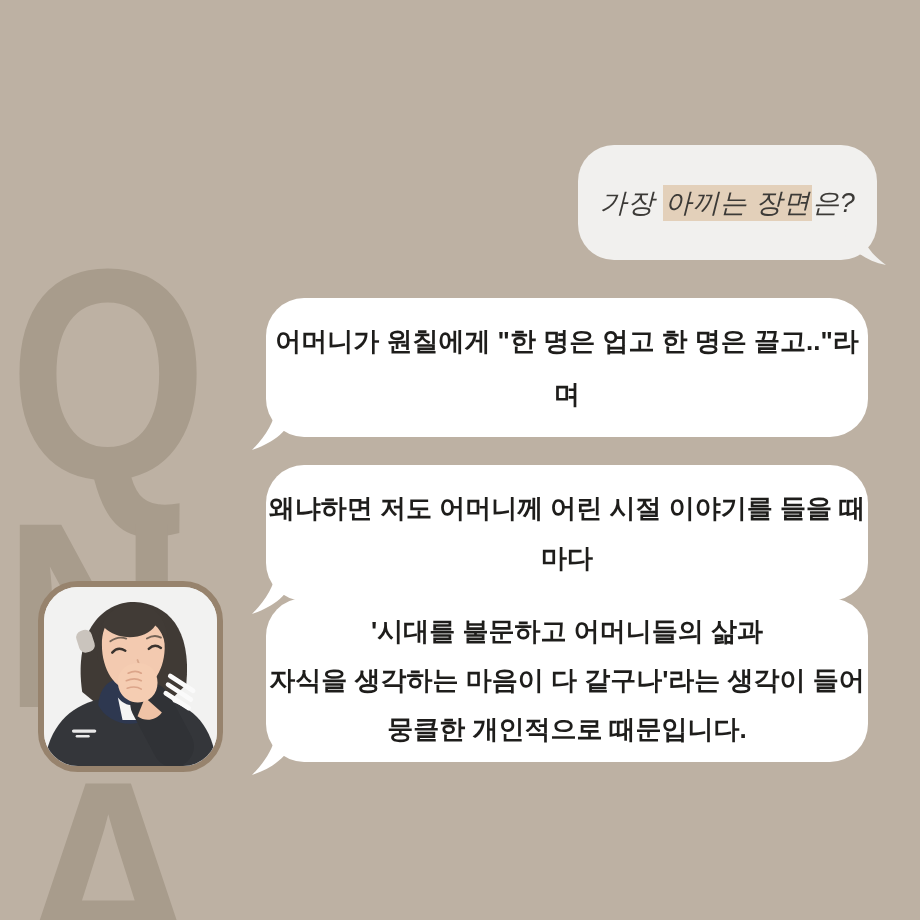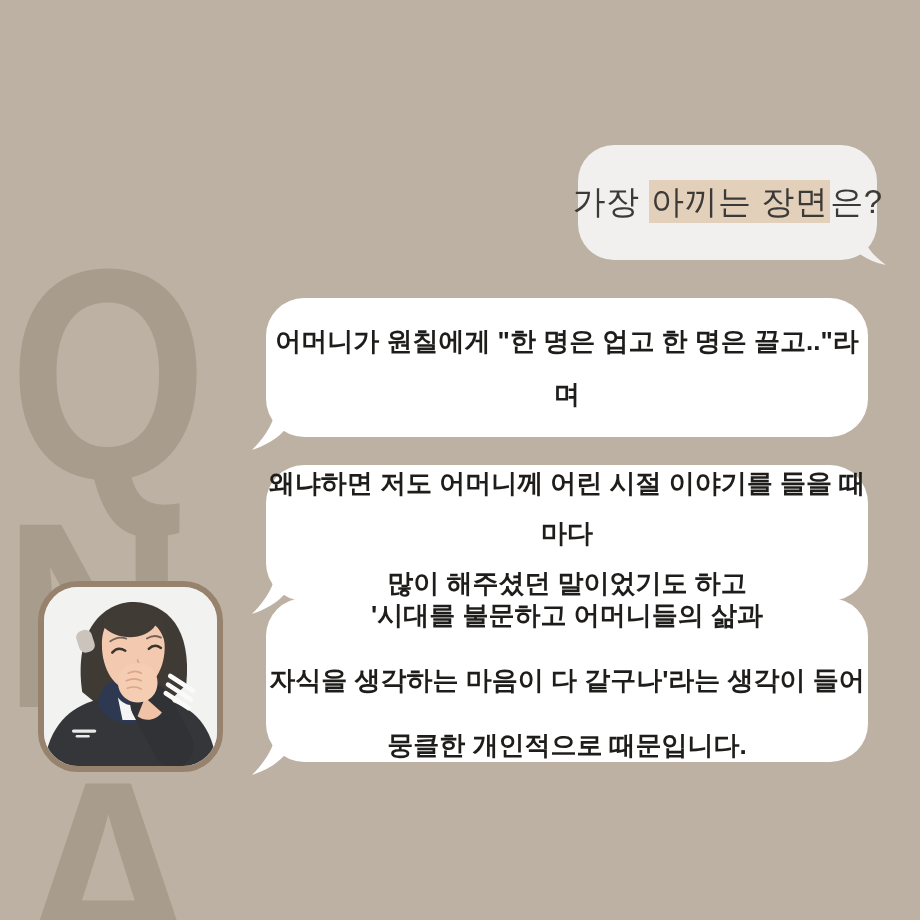--- a/index.html
+++ b/index.html
@@ -14,32 +14,32 @@
     transform-origin:left top;user-select:none;
   }
   .letter-q{left:9px;top:224px;font-size:300px;transform:scaleX(.85);}
   .letter-n{left:3px;top:483px;font-size:265px;transform:scaleX(.95);}
   .letter-a{left:12px;top:737px;font-size:290px;transform:scaleX(.92);}
   
   .bubble{position:absolute;box-sizing:border-box;}
   .q-bubble{
     left:578px;top:145px;width:299px;height:115px;border-radius:36px;
     background:#f1f0ee;display:flex;align-items:center;justify-content:center;
-    font-size:33px;font-weight:500;color:#3c3a37;letter-spacing:.5px;white-space:pre;
+    font-size:27px;font-weight:500;color:#3c3a37;letter-spacing:.5px;white-space:pre;font-style:italic;
   }
   .hl{background:#e3d0ba;padding:3px 2px;}
   .a-bubble{
     left:266px;width:602px;background:#ffffff;border-radius:38px;
     display:flex;flex-direction:column;align-items:center;justify-content:center;
     text-align:center;font-weight:700;font-size:26px;color:#1e1d1b;
   }
   .a-bubble p{margin:0;}
   .b1{top:298px;height:139px;} .b1 p{line-height:53px;}
   .b2{top:465px;height:136px;} .b2 p{line-height:50px;}
-  .b3{top:598px;height:164px;gap:16px;} .b3 p{line-height:49px;}
+  .b3{top:598px;height:164px;} .b3 p{line-height:49px;}
   .tail{position:absolute;}
   .tail-l{left:-14px;bottom:-13px;width:54px;height:42px;}
   .tail-r{right:-9px;bottom:-5px;width:46px;height:32px;}
   
   .photo{
     position:absolute;left:38px;top:581px;width:185px;height:191px;
     border:6px solid #97836d;border-radius:40px;background:#f3f3f2;
     overflow:hidden;box-sizing:border-box;
   }
   .photo svg{display:block;width:100%;height:100%;}
@@ -65,21 +65,20 @@
       <path d="M24 0 C22 14 14 28 0 42 C21 35 37 23 43 4 L43 0 Z" fill="#ffffff"></path>
     </svg>
     <p>어머니가 원칠에게 "한 명은 업고 한 명은 끌고.."라며</p>
   </div>
 
   <div class="bubble a-bubble b2">
     <svg class="tail tail-l" viewBox="0 0 54 42">
       <path d="M24 0 C22 14 14 28 0 42 C21 35 37 23 43 4 L43 0 Z" fill="#ffffff"></path>
     </svg>
     <p>왜냐하면 저도 어머니께 어린 시절 이야기를 들을 때마다</p>
-    <p>많이 해주셨던 말이었기도 하고</p>
   </div>
 
   <div class="bubble a-bubble b3">
     <svg class="tail tail-l" viewBox="0 0 54 42">
       <path d="M24 0 C22 14 14 28 0 42 C21 35 37 23 43 4 L43 0 Z" fill="#ffffff"></path>
     </svg>
     <p>'시대를 불문하고 어머니들의 삶과</p>
     <p>자식을 생각하는 마음이 다 같구나'라는 생각이 들어</p>
     <p>뭉클한 개인적으로 때문입니다.</p>
   </div>

